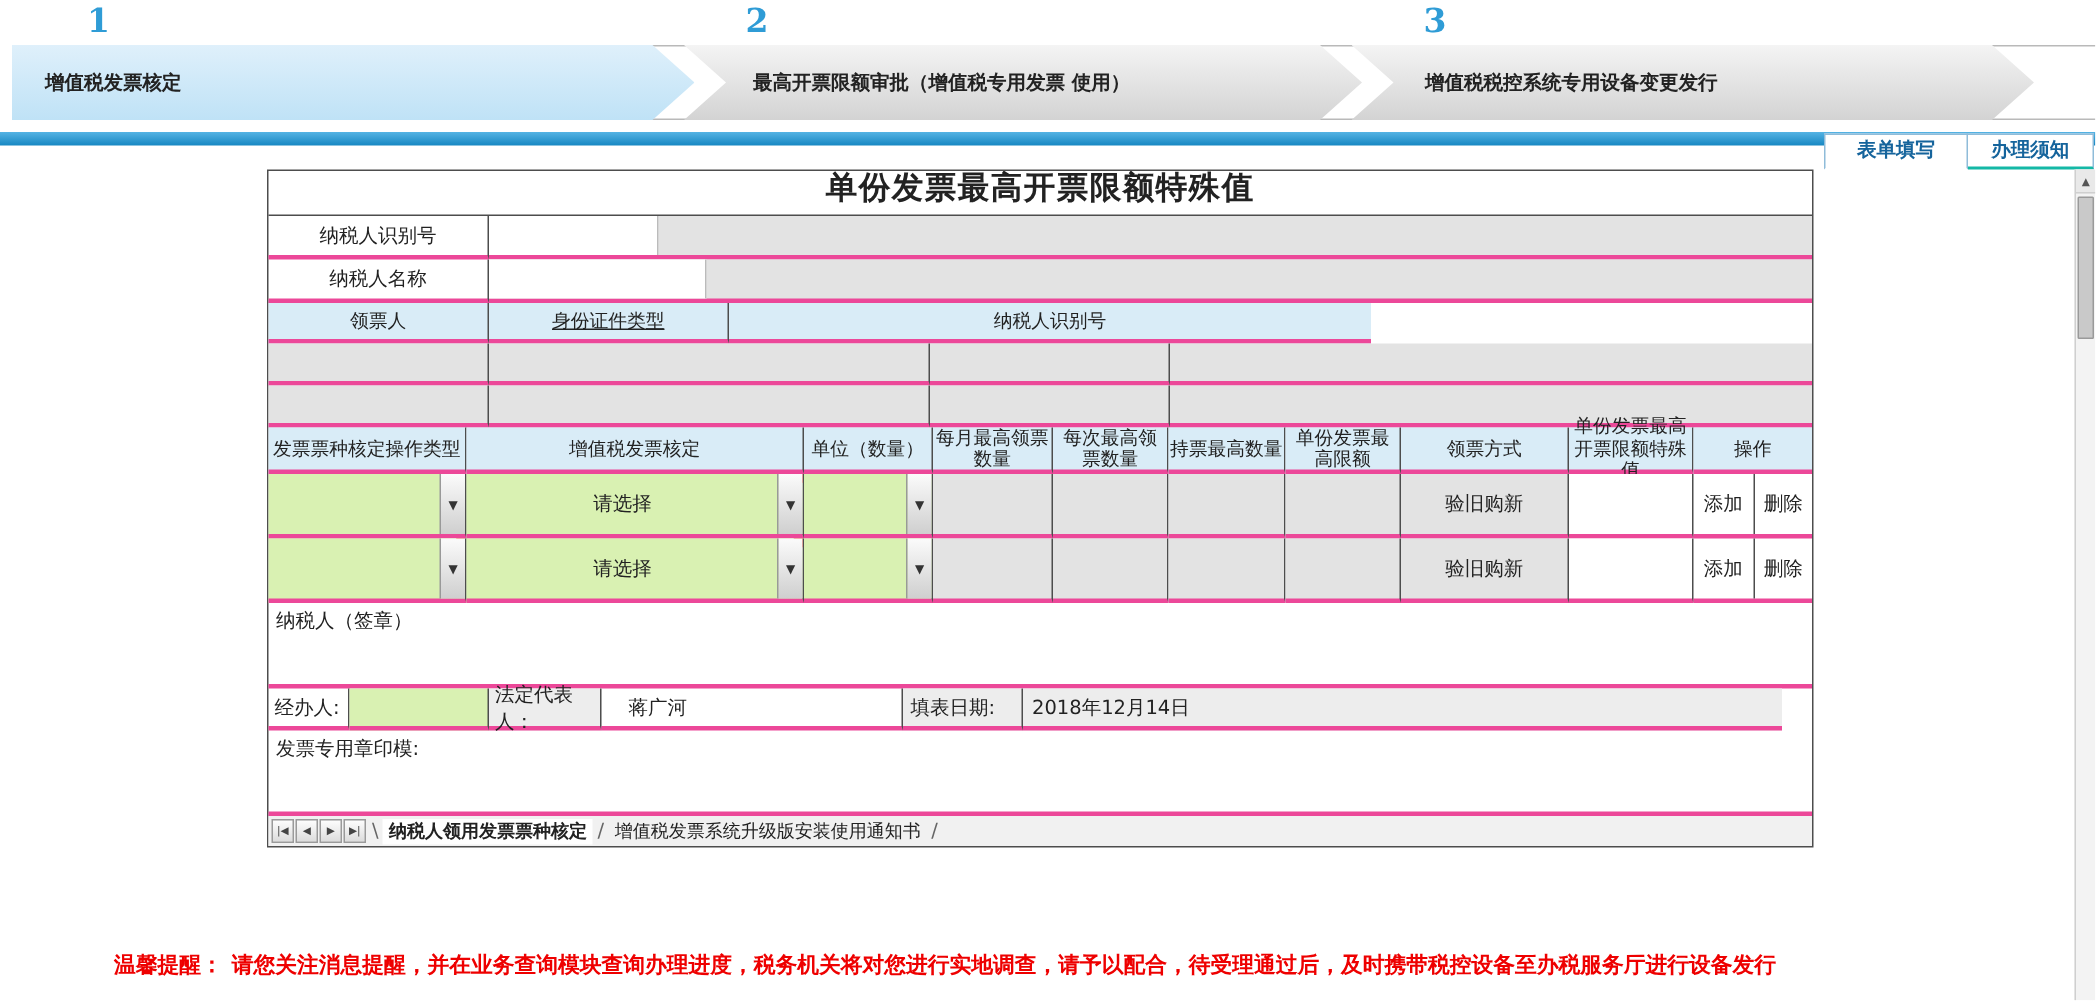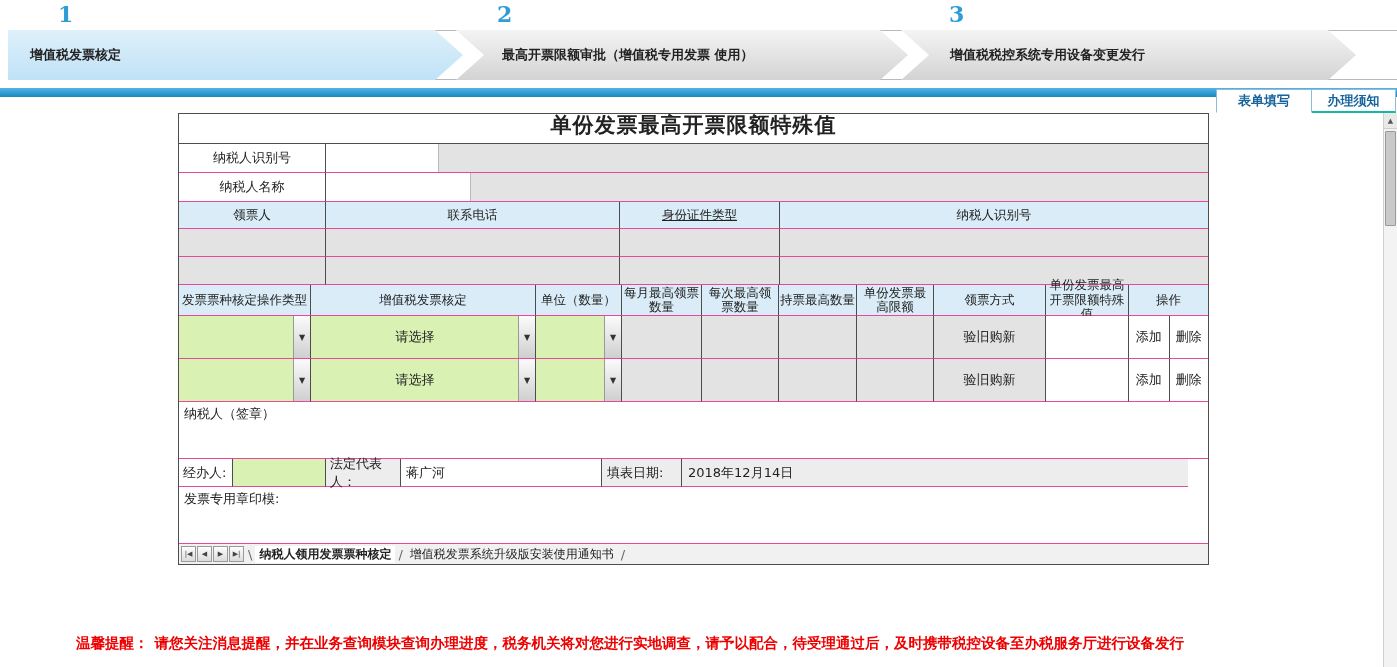--- a/index.html
+++ b/index.html
@@ -19,21 +19,21 @@
   
   .blue-bar { position: absolute; left: 0; top: 88px; width: 1397px; height: 9px; background: linear-gradient(#55b3e4, #1787c2); }
   .tab-bar { position: absolute; top: 89px; right: 1px; display: flex; }
   .tab { height: 24px; line-height: 22px; text-align: center; font-size: 13px; font-weight: bold; color: #15649c; background: #fff; border: 1px solid #8fbcd9; }
   .tab-active { width: 96px; border-bottom: 1px solid #fff; }
   .tab-idle { width: 84px; border-left: none; border-bottom: 2px solid #14b8a6; }
 
   
   .tbl { position: absolute; left: 178px; top: 113px; width: 1031px; border: 1px solid #4d4d4d; background: #fff; }
   .tr { display: flex; }
-  .td { border-right: 1px solid #4d4d4d; border-bottom: 1px solid #ec4899; position: relative; display: flex; align-items: center; }
+  .td { border-right: 1px solid #4d4d4d; border-bottom: 3px solid #ec4899; position: relative; display: flex; align-items: center; }
   .td:last-child { border-right: none; }
   .center { justify-content: center; text-align: center; }
   .full { width: 1029px; align-items: flex-start; padding: 3px 5px; }
   .gray { background: #e3e3e3; }
   .lightgray { background: #ededed; }
   .green { background: #d9f1b2; }
   .hdr { background: #d9ecf7; justify-content: center; text-align: center; line-height: 1.15; font-size: 12.5px; padding: 0 1px; } .h-id { height: 29px; } .h-chead { height: 27px; } .h-empty { height: 28px; }
   .h-ihead { height: 31px; } .h-data { height: 43px; } .h-sign { height: 57px; } .h-agent { height: 28px; }
   .h-seal { height: 57px; }
 
@@ -54,21 +54,21 @@
   .sel .sel-text { position: absolute; left: 2px; right: 18px; top: 0; bottom: 0; display: flex; align-items: center; justify-content: center; }
   .dd { position: absolute; right: 0; top: 0; bottom: 0; width: 17px; background: linear-gradient(#fbfbfb, #cfcfcf); border-left: 1px solid #999; display: flex; align-items: center; justify-content: center; font-size: 8px; color: #333; cursor: default; }
   .req { position: absolute; top: 0; right: 0; width: 0; height: 0; border-top: 6px solid #e00000; border-left: 6px solid transparent; }
   .white-cell { background: #fff; }
   .opwrap { padding: 0; }
   .opbtn { width: 50%; height: 100%; display: flex; align-items: center; justify-content: center; cursor: default; }
   .opbtn + .opbtn { border-left: 1px solid #4d4d4d; }
 
   
   .a0 { width: 54px; padding-left: 4px; } .a1 { width: 93px; } .a2 { width: 75px; padding-left: 4px; }
-  .a3 { width: 201px; padding-left: 5px; font-family: Liberation Mono, monospace; } .a4 { width: 80px; padding-left: 5px; } .a5 { width: 506px; padding-left: 6px; }
+  .a3 { width: 201px; padding-left: 18px; font-family: Liberation Mono, monospace; } .a4 { width: 80px; padding-left: 5px; } .a5 { width: 506px; padding-left: 6px; }
 
   
   .sheetbar { height: 20px; background: #f1f1f1; display: flex; align-items: center; padding-left: 2px; font-size: 12px; }
   .navbtn { width: 15px; height: 16px; margin-right: 1px; background: linear-gradient(#fdfdfd, #dcdcdc); border: 1px solid #9a9a9a; font-size: 7px; display: flex; align-items: center; justify-content: center; color: #444; }
   .sheet-sep { color: #666; margin: 0 3px; font-size: 13px; }
   .sheet-tab { padding: 0 4px; white-space: nowrap; }
   .sheet-tab.sel { font-weight: bold; background: #fff; }
 
   
   .vscroll { position: absolute; right: 0; top: 113px; width: 14px; height: 554px; background: #f3f3f3; border-left: 1px solid #cfcfcf; }
@@ -121,21 +121,20 @@
 
     <div class="tr h-id">
       <div class="td k0 center">纳税人名称</div>
       <div class="td vwide gray sel">
         <div class="inbox inbox-name"></div>
       </div>
     </div>
 
     <div class="tr h-chead">
       <div class="td k0 hdr">领票人</div>
-      <div class="td k1 hdr">联系电话</div>
       <div class="td k2 hdr">身份证件类型</div>
       <div class="td k3 hdr">纳税人识别号</div>
     </div>
 
     <div class="tr h-empty">
       <div class="td k0 gray"></div>
       <div class="td k1 gray"></div>
       <div class="td k2 gray"></div>
       <div class="td k3 gray"></div>
     </div>

